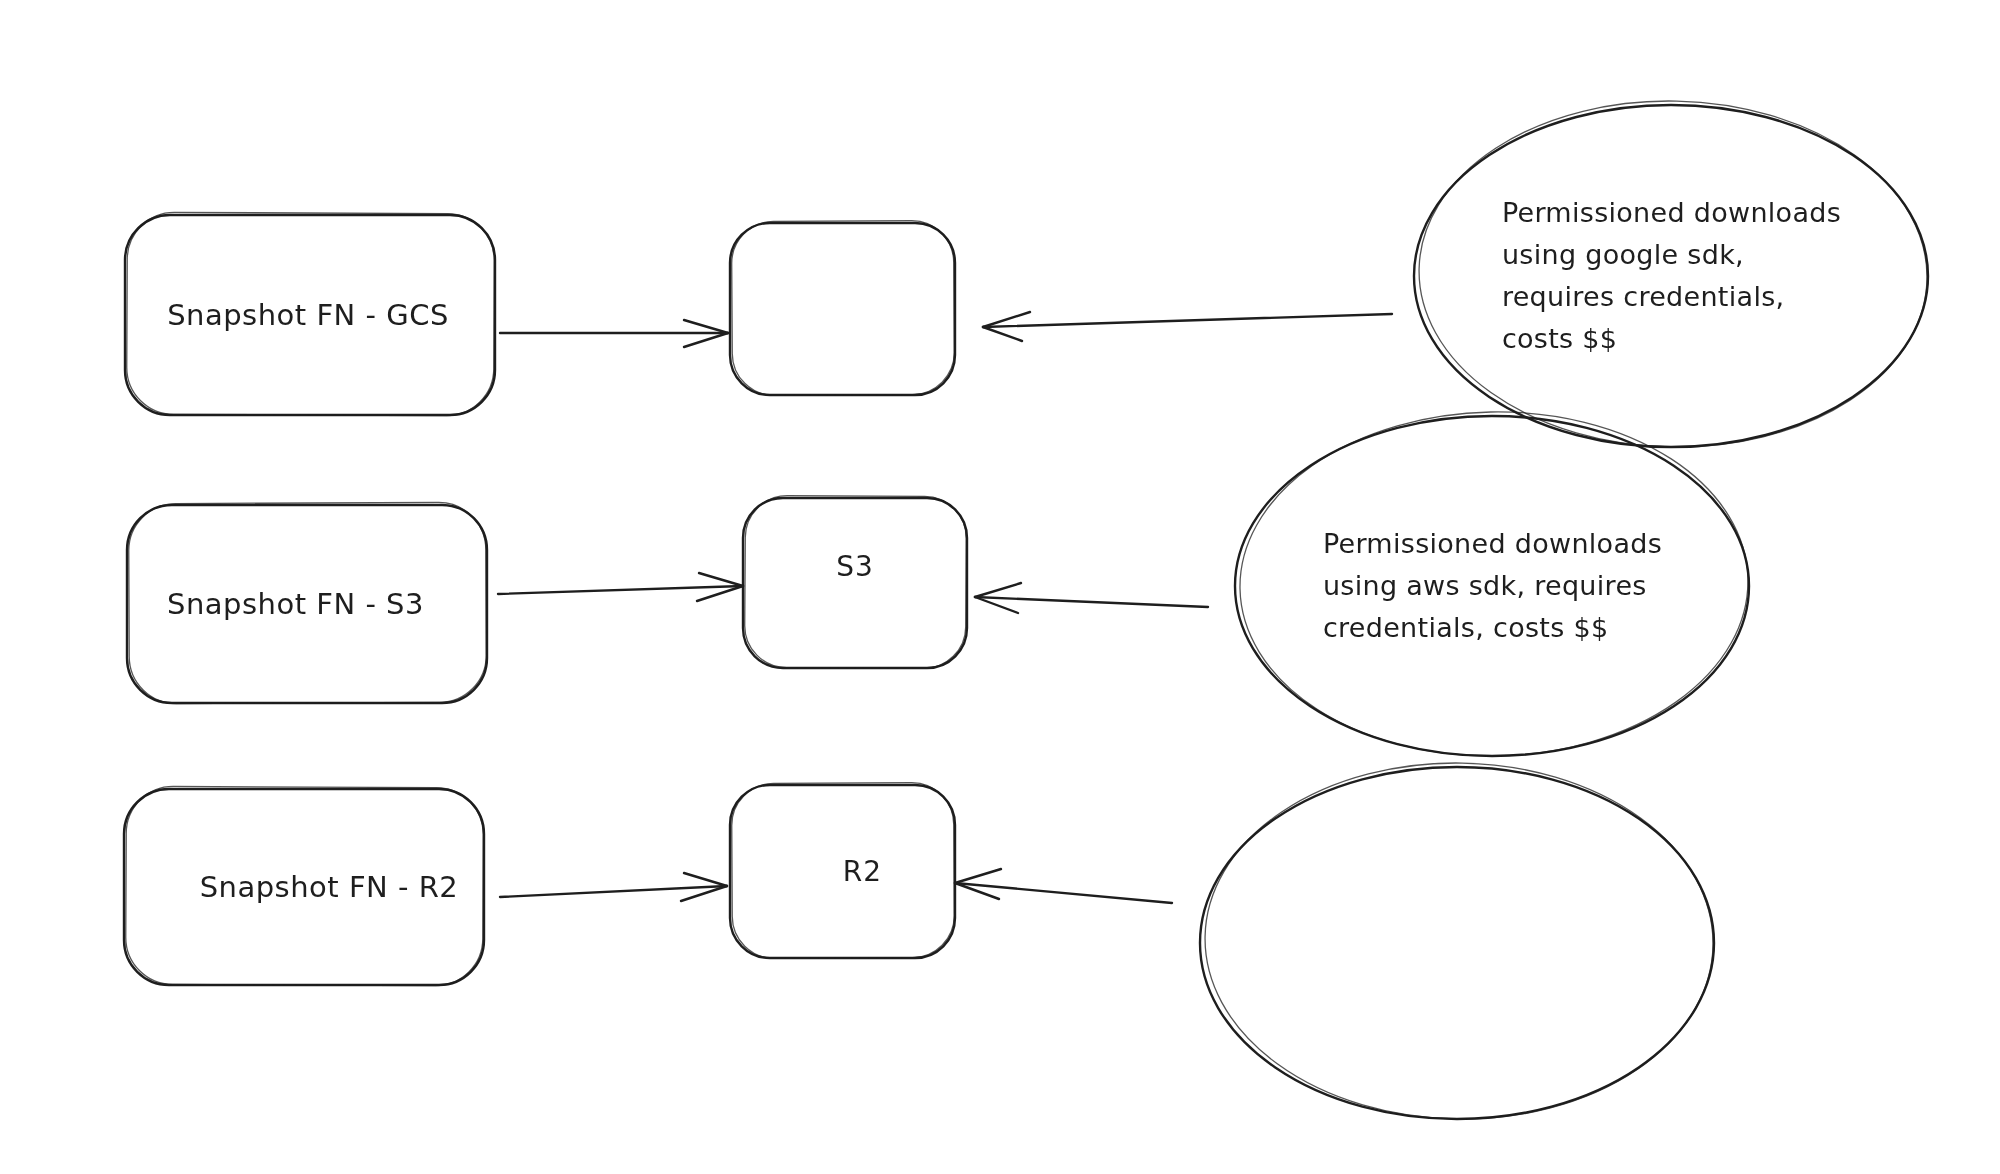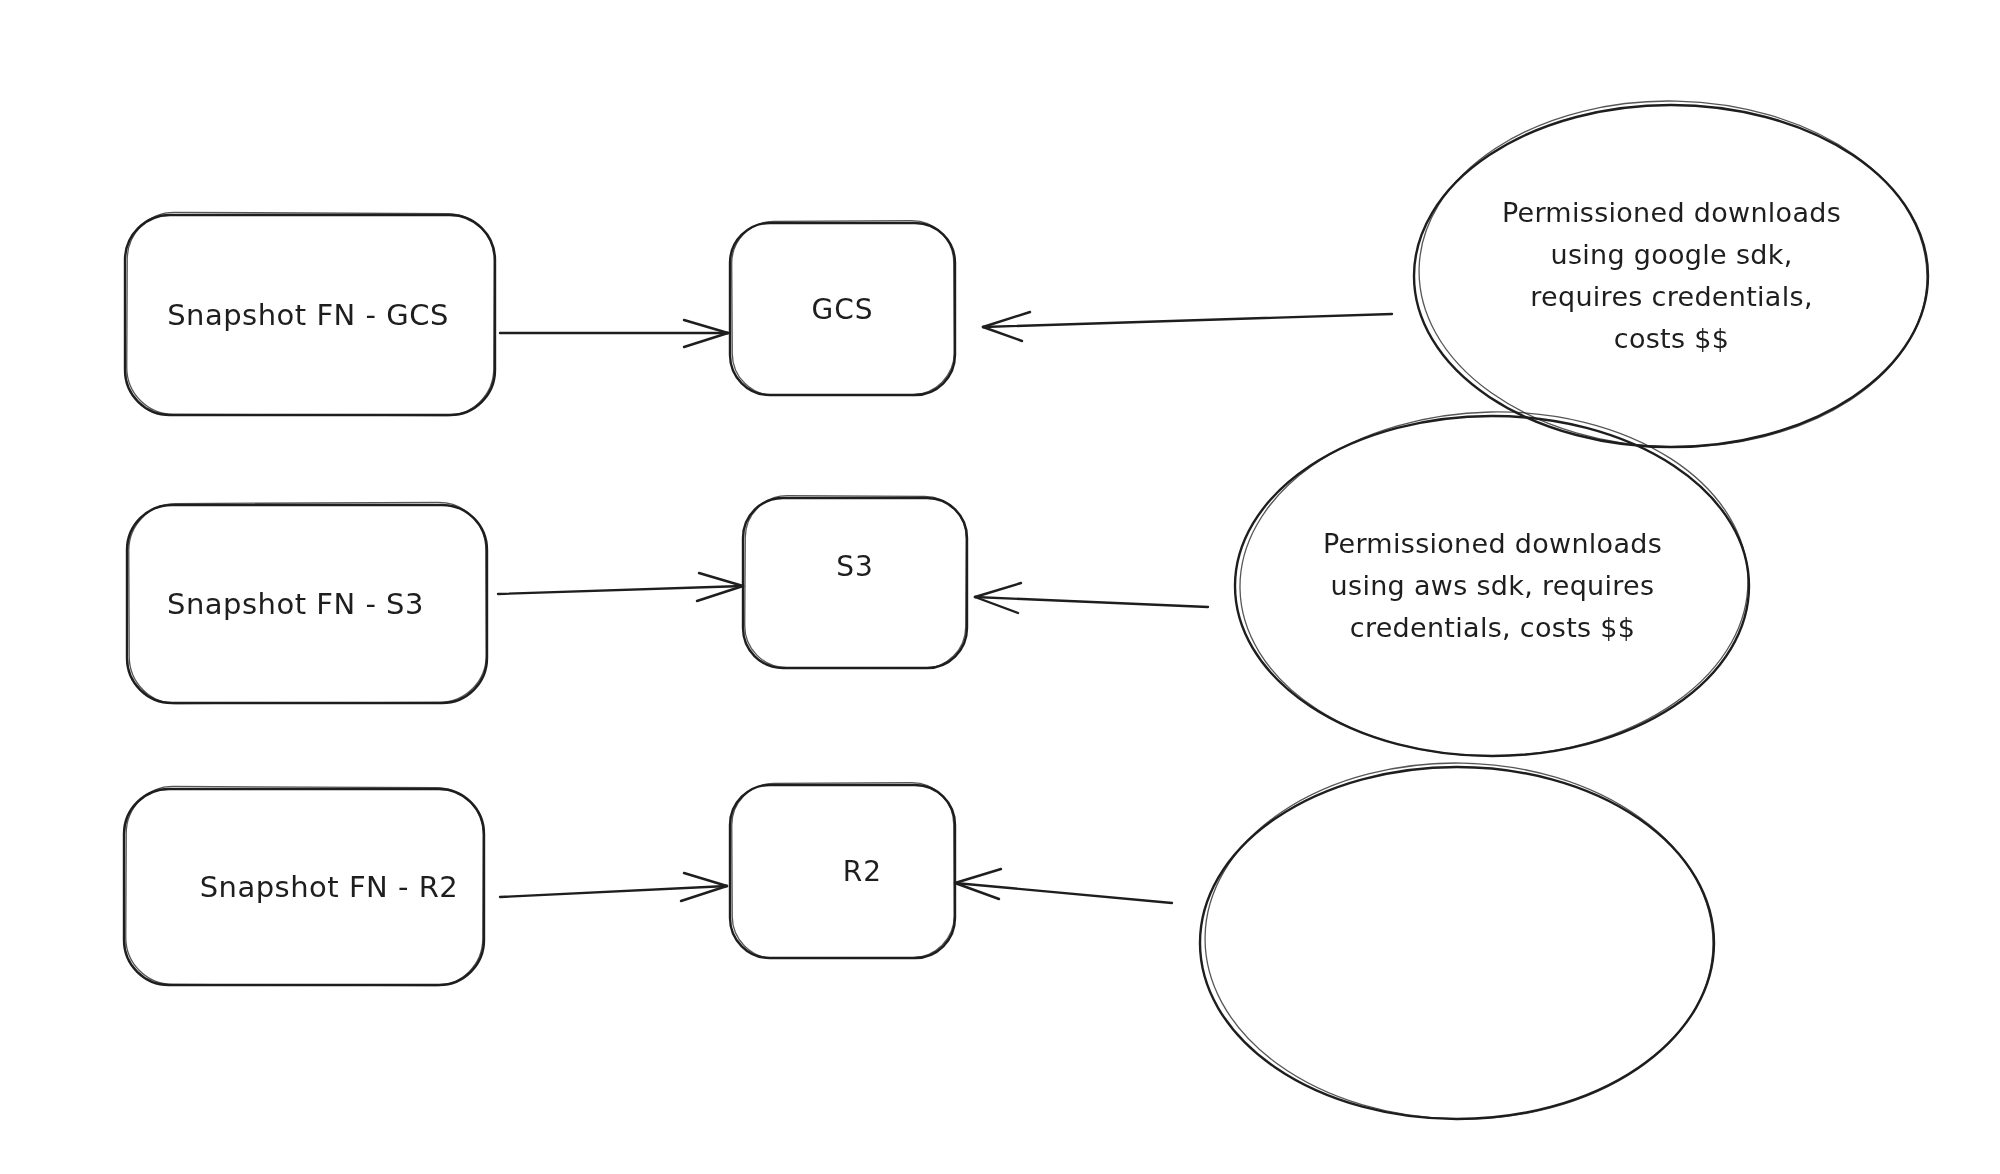--- a/index.html
+++ b/index.html
@@ -33,21 +33,21 @@
     stroke: var(--stroke, #1e1e1e);
     stroke-width: 1.3;
     opacity: 0.75;
     stroke-linecap: round;
   }
   .label {
     position: absolute;
     display: flex;
     align-items: center;
     justify-content: center;
-    text-align: center;
+    text-align: left;
     white-space: pre-line;
     pointer-events: none;
   }
   .node-label   { font-size: 29px; letter-spacing: 0.5px; }
   .target-label { font-size: 28px; letter-spacing: 1px; }
   .note-label   { font-size: 27px; line-height: 42px; letter-spacing: 0.3px; }
 </style>
 </head>
 <body>
 
@@ -119,21 +119,20 @@
       <line class="sk" x1="727" y1="886" x2="681" y2="901"></line>
     </g>
     <g>
       <line class="sk" x1="1172" y1="903" x2="955" y2="883"></line>
       <line class="sk" x1="955" y1="883" x2="1001" y2="869"></line>
       <line class="sk" x1="955" y1="883" x2="999" y2="899"></line>
     </g>
   </svg>
 
   <div class="label node-label" style="left:125px; top:215px; width:366px; height:200px;">Snapshot FN - GCS</div>
-  <div class="label target-label" style="left:730px; top:223px; width:225px; height:172px;">GCS</div>
   <div class="label note-label" style="left:1444px; top:105px; width:455px; height:342px;">Permissioned downloads
 using google sdk,
 requires credentials,
 costs $$</div>
 
   <div class="label node-label" style="left:127px; top:505px; width:337px; height:198px;">Snapshot FN - S3</div>
   <div class="label target-label" style="left:743px; top:498px; width:224px; height:136px;">S3</div>
   <div class="label note-label" style="left:1265px; top:416px; width:455px; height:340px;">Permissioned downloads
 using aws sdk, requires
 credentials, costs $$</div>

